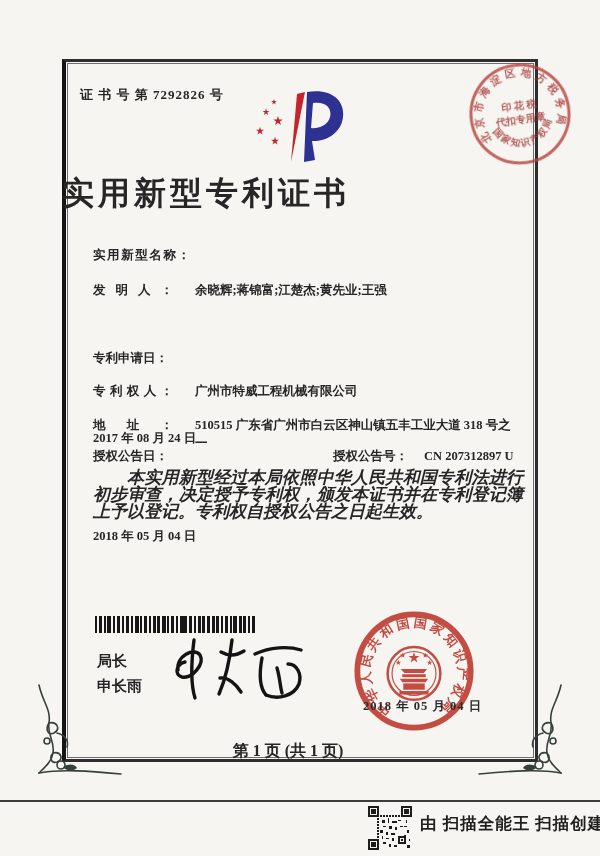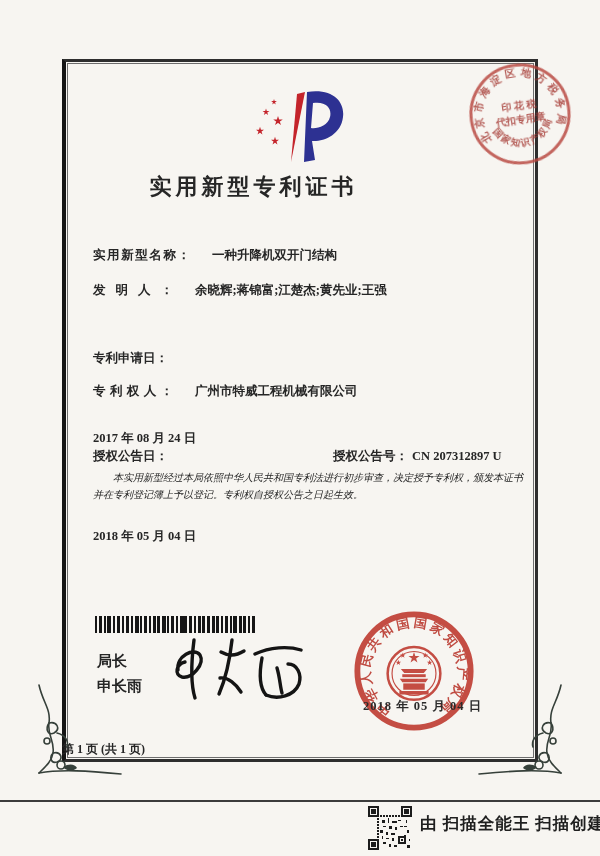--- a/index.html
+++ b/index.html
@@ -3,64 +3,65 @@
 <meta charset="utf-8">
 <style>
   html,body{margin:0;padding:0;background:#ffffff;}
   .page{position:relative;width:600px;height:856px;background:#f7f5f1;overflow:hidden;
         font-family:"Liberation Serif","DejaVu Serif",serif;color:#262626;}
   .frame{position:absolute;left:62px;top:59px;width:476px;height:703px;box-sizing:border-box;
          border:3px solid #2e2e2e;border-left:4px solid #151515;}
   .frame::after{content:"";position:absolute;inset:1px;border:1px solid #6d6d6d;}
   .cert-no{position:absolute;left:80px;top:86px;font-size:13px;font-weight:700;letter-spacing:1px;}
   .logo{position:absolute;left:253px;top:90px;width:94px;height:78px;}
-  .title{position:absolute;left:62px;top:172px;width:383px;text-align:center;
-         font-size:22px;font-weight:700;letter-spacing:4px;white-space:nowrap;}
+  .title{position:absolute;left:62px;top:172px;width:383px;
+         font-size:32px;font-weight:700;letter-spacing:4px;white-space:nowrap;}
   .row{position:absolute;left:93px;width:430px;display:flex;align-items:flex-start;
        font-size:12.5px;font-weight:700;line-height:18px;}
   .lbl{flex:0 0 80px;text-align:justify;text-align-last:justify;margin-right:22px;}
   .r1 .lbl{flex-basis:97px;}
   .val{flex:1;}
   .r1{top:246px;}.r2{top:281px;}.r3{top:311px;}.r4{top:349px;flex-direction:column;}.r5{top:382px;}
   .r6{top:416px;width:428px;}.r7{top:447px;flex-direction:column;}
   .grant-pub{position:absolute;left:333px;top:447px;font-size:12.5px;font-weight:700;line-height:18px;}
-  .grant-pub .plbl{margin-right:4px;text-align:right;}
+  .grant-pub .plbl{margin-right:16px;text-align:right;}
   .paras{position:absolute;left:93px;top:470px;width:430px;}
-  .paras p{margin:0;font-size:10px;line-height:16.8px;font-weight:400;
+  .paras p{margin:0;font-size:17px;line-height:16.8px;font-weight:700;
            text-indent:2em;text-align:justify;font-style:italic;}
   .barcode{position:absolute;left:95px;top:616px;width:161px;height:17px;
     background-image:
       repeating-linear-gradient(90deg,#161616 0 2px,transparent 2px 4px,#161616 4px 7px,transparent 7px 9px),
       repeating-linear-gradient(90deg,transparent 0 5px,#161616 5px 6px,transparent 6px 12px,#161616 12px 14px,transparent 14px 19px);}
   .director-title{position:absolute;left:97px;top:652px;font-size:15px;font-weight:700;
                   font-family:"Liberation Sans","DejaVu Sans",sans-serif;text-align:right;}
   .director-name{position:absolute;left:97px;top:677px;font-size:15px;font-weight:700;
                  font-family:"Liberation Sans","DejaVu Sans",sans-serif;}
   .signature{position:absolute;left:150px;top:634px;width:178px;height:70px;}
   .big-seal{position:absolute;left:352px;top:609px;width:124px;height:124px;opacity:.88;filter:blur(.3px);}
   .seal-date{position:absolute;left:363px;top:698px;font-size:12.5px;font-weight:700;
              letter-spacing:1px;color:#2b2b2b;white-space:nowrap;z-index:5;}
-  .page-info{position:absolute;left:62px;top:741px;width:452px;text-align:left;font-size:12px;font-weight:600;}
+  .page-info{position:absolute;left:62px;top:741px;width:452px;text-align:center;font-size:16px;font-weight:600;}
   .small-seal{position:absolute;left:467px;top:61px;width:106px;height:106px;
               transform:rotate(-8deg);opacity:.82;filter:blur(.3px);}
   .corner{position:absolute;width:90px;height:94px;}
   .corner-left{left:33px;top:683px;}
   .corner-right{left:477px;top:683px;transform:scaleX(-1);}
   .footer-line{position:absolute;left:0;top:800px;width:600px;height:2px;background:#3c3c3c;}
   .qr{position:absolute;left:368px;top:806px;width:44px;height:44px;}
   .footer-text{position:absolute;left:420px;top:813px;font-size:16.5px;font-weight:600;
                letter-spacing:1px;color:#1f1f1f;white-space:nowrap;}
 </style>
 </head>
 <body>
 
 <div class="page">
 
   <div class="frame"></div>
 
+  <div class="cert-no">证 书 号 第 7292826 号</div>
 
   <svg class="logo" viewBox="0 0 94 78">
     <defs>
       <path id="star" d="M0,-1 L0.588,0.809 L-0.951,-0.309 L0.951,-0.309 L-0.588,0.809 Z" fill-rule="nonzero"></path>
     </defs>
     <g fill="#c4242b">
       <use href="#star" transform="translate(21,12) scale(3)"></use>
       <use href="#star" transform="translate(13,22) scale(3.6)"></use>
       <use href="#star" transform="translate(25,31) scale(5)"></use>
       <use href="#star" transform="translate(7,41) scale(4.2)"></use>
@@ -68,33 +69,36 @@
       <polygon points="44,4 52,2 38,72"></polygon>
     </g>
     <path d="M54,2 C80,-2 92,12 90,27 C88,45 70,52 59,51 L62,70 L51,72 Z
              M60,13 C74,11 79,19 77,27 C75,36 64,39 58,38 Z" fill="#2d3192" fill-rule="evenodd"></path>
   </svg>
 
   <div class="title">实用新型专利证书</div>
 
   <div class="row r1">
     <span class="lbl">实用新型名称：</span>
-    <span class="val">一种升降机双开门结构</span>
   </div>
   <div class="row r2">
     <span class="lbl">发明人：</span>
     <span class="val">余晓辉;蒋锦富;江楚杰;黄先业;王强</span>
   </div>
   <div class="row r4">
     <span class="lbl">专利申请日：</span>
     <span class="val">2017 年 08 月 24 日</span>
   </div>
   <div class="row r5">
     <span class="lbl">专利权人：</span>
     <span class="val">广州市特威工程机械有限公司</span>
+  </div>
+  <div class="row r6">
+    <span class="lbl">地址：</span>
+    <span class="val">510515 广东省广州市白云区神山镇五丰工业大道 318 号之一</span>
   </div>
   <div class="row r7">
     <span class="lbl">授权公告日：</span>
     <span class="val">2018 年 05 月 04 日</span>
   </div>
   <div class="grant-pub">
     <span class="plbl">授权公告号：</span><span>CN 207312897 U</span>
   </div>
 
   <div class="paras">

